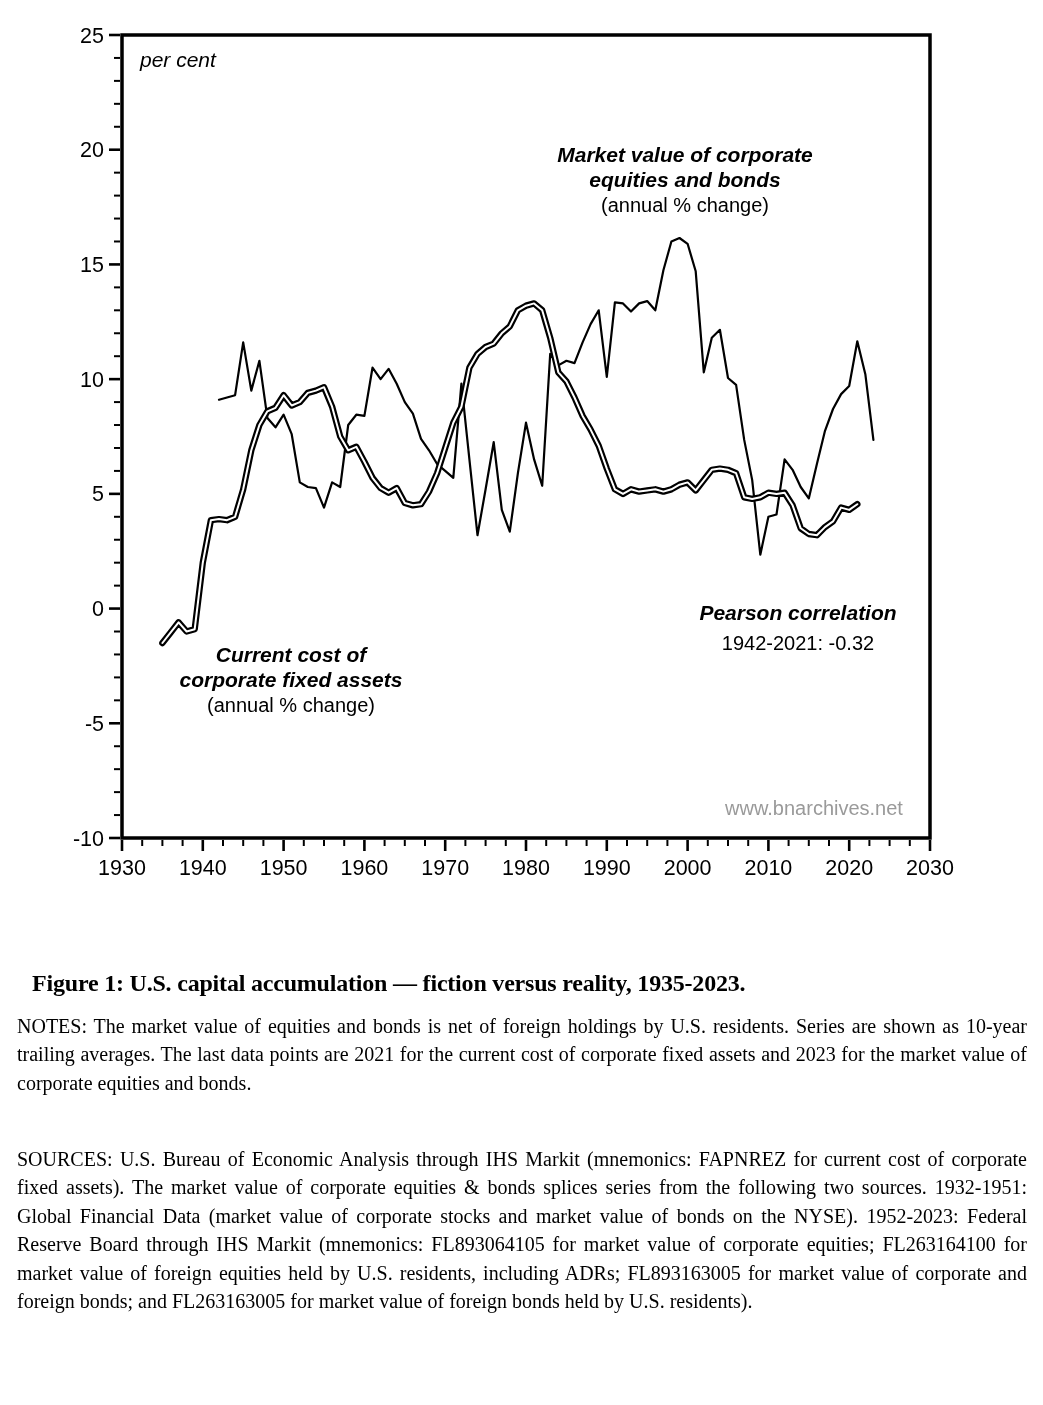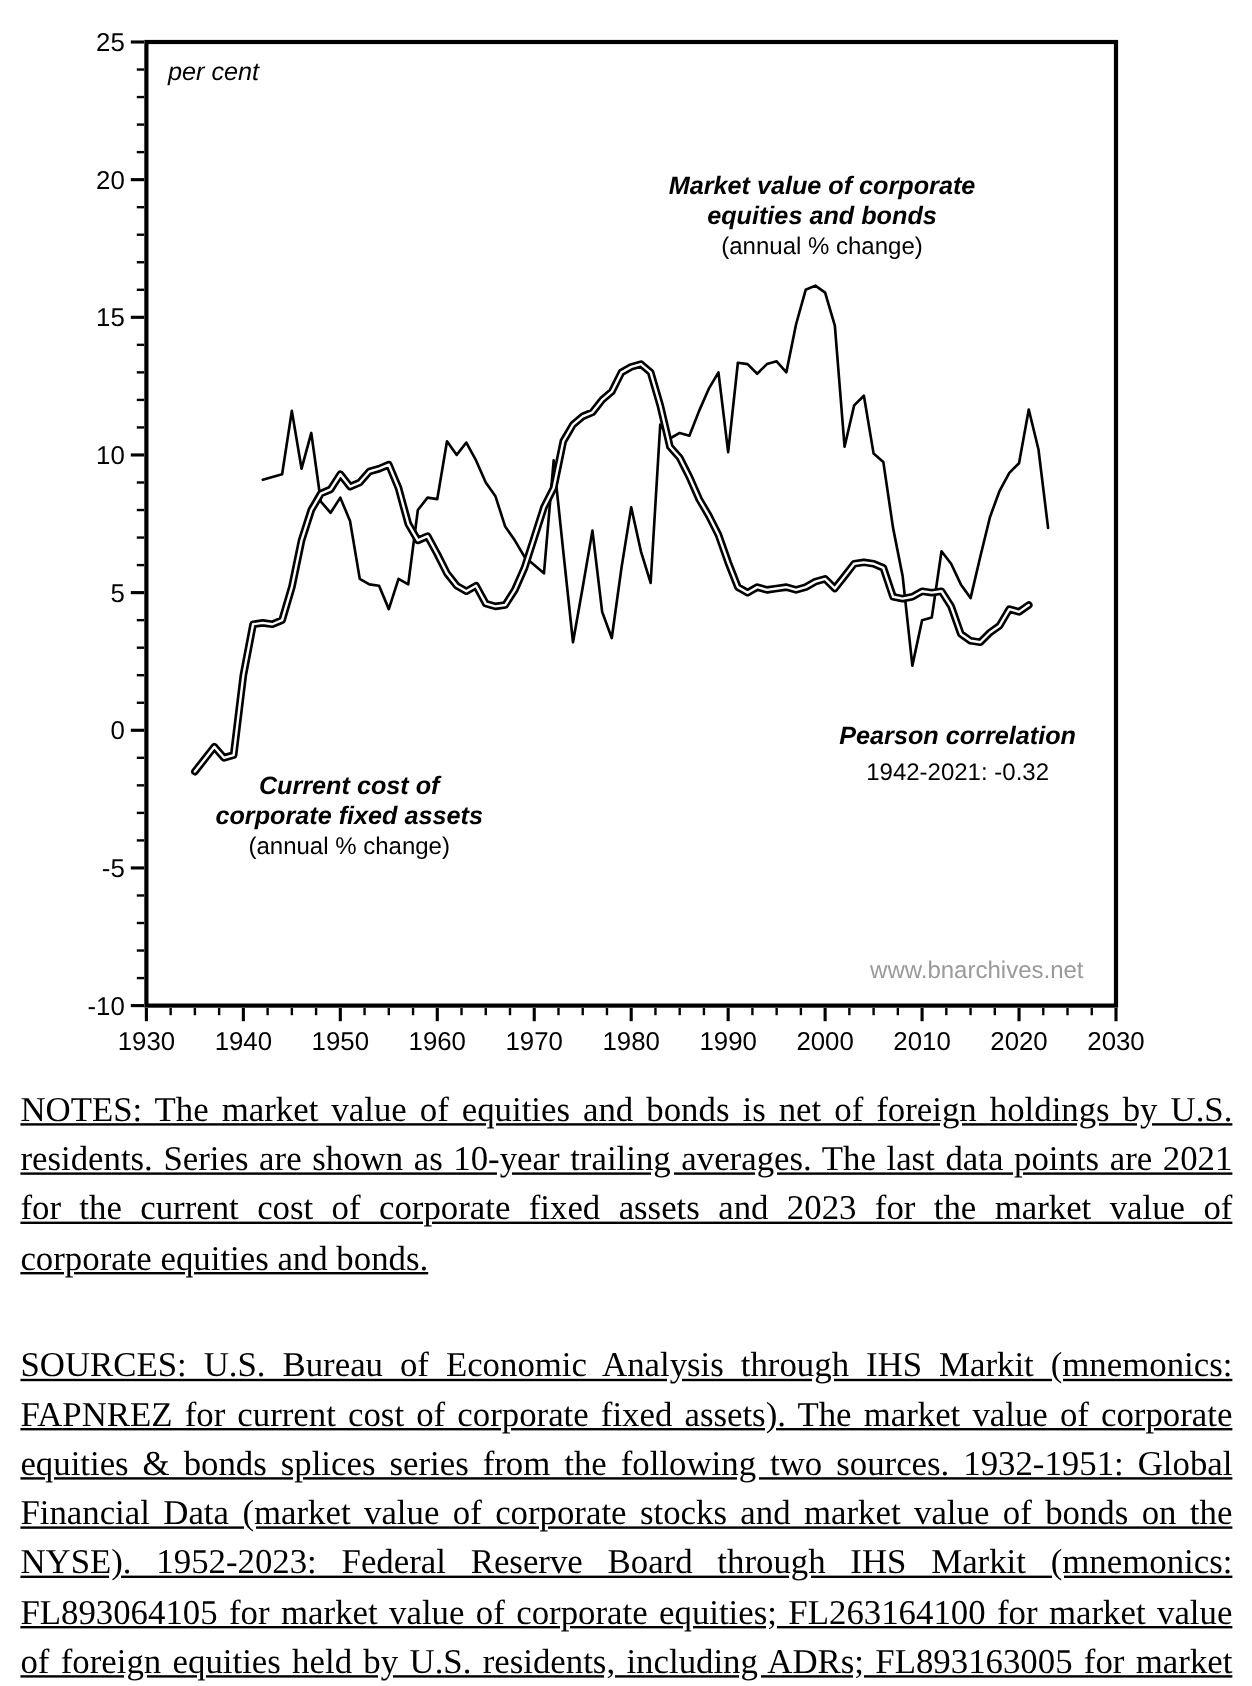--- a/index.html
+++ b/index.html
@@ -23,25 +23,24 @@
     color: #000;
   }
   .fig-title {
     font-size: 24px;
     font-weight: bold;
     margin: 64px 0 14px 15px;
     line-height: 1.2;
     letter-spacing: -0.2px;
   }
   .fig-para {
-    font-size: 29px;
+    font-size: 20px;
     line-height: 1.42;
     text-align: justify;
     margin: 0;
-    text-decoration: underline;
   }
   .fig-sources {
     margin-top: 48px;
   }
 </style>
 </head>
 <body>
 
 <svg id="chart" width="1043" height="905" viewBox="0 0 1043 905" font-family="Liberation Sans, sans-serif">
     <line x1="122" y1="840" x2="122" y2="851" stroke="#000" stroke-width="2.6"></line>
@@ -145,15 +144,16 @@
     <polyline points="162.4,643.0 170.5,632.7 178.6,622.3 186.6,631.5 194.7,629.2 202.8,562.7 210.9,520.2 219.0,519.1 227.0,520.2 235.1,516.8 243.2,489.3 251.3,450.3 259.4,425.0 267.4,411.3 275.5,407.8 283.6,395.2 291.7,405.5 299.8,402.1 307.8,392.9 315.9,390.6 324.0,387.2 332.1,406.7 340.2,436.5 348.2,450.3 356.3,446.8 364.4,461.7 372.5,477.8 380.6,488.1 388.6,492.7 396.7,488.1 404.8,503.0 412.9,505.3 421.0,504.2 429.0,491.6 437.1,473.2 445.2,448.0 453.3,422.7 461.4,406.7 469.4,367.7 477.5,353.9 485.6,347.0 493.7,343.6 501.8,333.3 509.8,326.4 517.9,310.3 526.0,305.7 534.1,303.4 542.2,310.3 550.2,337.8 558.3,372.3 566.4,381.4 574.5,397.5 582.6,415.9 590.6,429.6 598.7,445.7 606.8,468.6 614.9,489.3 623.0,493.9 631.0,489.3 639.1,491.6 647.2,490.4 655.3,489.3 663.4,491.6 671.4,489.3 679.5,484.7 687.6,482.4 695.7,490.4 703.8,480.1 711.8,469.8 719.9,468.6 728.0,469.8 736.1,473.2 744.2,497.3 752.2,498.9 760.3,497.3 768.4,492.7 776.5,493.9 784.6,492.7 792.6,505.3 800.7,528.3 808.8,534.0 816.9,535.2 825.0,527.1 833.0,521.4 841.1,507.6 849.2,509.9 857.3,504.2" fill="none" stroke="#000000" stroke-width="6.4" stroke-linejoin="round" stroke-linecap="round"></polyline>
     <polyline points="162.4,643.0 170.5,632.7 178.6,622.3 186.6,631.5 194.7,629.2 202.8,562.7 210.9,520.2 219.0,519.1 227.0,520.2 235.1,516.8 243.2,489.3 251.3,450.3 259.4,425.0 267.4,411.3 275.5,407.8 283.6,395.2 291.7,405.5 299.8,402.1 307.8,392.9 315.9,390.6 324.0,387.2 332.1,406.7 340.2,436.5 348.2,450.3 356.3,446.8 364.4,461.7 372.5,477.8 380.6,488.1 388.6,492.7 396.7,488.1 404.8,503.0 412.9,505.3 421.0,504.2 429.0,491.6 437.1,473.2 445.2,448.0 453.3,422.7 461.4,406.7 469.4,367.7 477.5,353.9 485.6,347.0 493.7,343.6 501.8,333.3 509.8,326.4 517.9,310.3 526.0,305.7 534.1,303.4 542.2,310.3 550.2,337.8 558.3,372.3 566.4,381.4 574.5,397.5 582.6,415.9 590.6,429.6 598.7,445.7 606.8,468.6 614.9,489.3 623.0,493.9 631.0,489.3 639.1,491.6 647.2,490.4 655.3,489.3 663.4,491.6 671.4,489.3 679.5,484.7 687.6,482.4 695.7,490.4 703.8,480.1 711.8,469.8 719.9,468.6 728.0,469.8 736.1,473.2 744.2,497.3 752.2,498.9 760.3,497.3 768.4,492.7 776.5,493.9 784.6,492.7 792.6,505.3 800.7,528.3 808.8,534.0 816.9,535.2 825.0,527.1 833.0,521.4 841.1,507.6 849.2,509.9 857.3,504.2" fill="none" stroke="#fff" stroke-width="2" stroke-linejoin="round" stroke-linecap="round"></polyline>
     <text x="140" y="67" text-anchor="start" fill="#000"><tspan x="140" dy="0" font-size="21px" font-style="italic">per cent</tspan></text>
     <text x="685" y="162" text-anchor="middle" fill="#000"><tspan x="685" dy="0" font-size="21px" font-weight="bold" font-style="italic">Market value of corporate</tspan><tspan x="685" dy="25" font-size="21px" font-weight="bold" font-style="italic">equities and bonds</tspan><tspan x="685" dy="25" font-size="20px">(annual % change)</tspan></text>
     <text x="291" y="662" text-anchor="middle" fill="#000"><tspan x="291" dy="0" font-size="21px" font-weight="bold" font-style="italic">Current cost of</tspan><tspan x="291" dy="25" font-size="21px" font-weight="bold" font-style="italic">corporate fixed assets</tspan><tspan x="291" dy="25" font-size="20px">(annual % change)</tspan></text>
     <text x="798" y="620" text-anchor="middle" fill="#000"><tspan x="798" dy="0" font-size="21px" font-weight="bold" font-style="italic">Pearson correlation</tspan><tspan x="798" dy="30" font-size="20px">1942-2021: -0.32</tspan></text>
     <text x="814" y="815" text-anchor="middle" fill="#000"><tspan x="814" dy="0" font-size="20px" fill="#9a9a9a">www.bnarchives.net</tspan></text>
   </svg>
 
 <div class="caption">
+  <div class="fig-title">Figure 1: U.S. capital accumulation — fiction versus reality, 1935-2023.</div>
   <p class="fig-para">NOTES: The market value of equities and bonds is net of foreign holdings by U.S. residents. Series are shown as 10-year trailing averages. The last data points are 2021 for the current cost of corporate fixed assets and 2023 for the market value of corporate equities and bonds.</p>
   <p class="fig-para fig-sources">SOURCES: U.S. Bureau of Economic Analysis through IHS Markit (mnemonics: FAPNREZ for current cost of corporate fixed assets). The market value of corporate equities &amp; bonds splices series from the following two sources. 1932-1951: Global Financial Data (market value of corporate stocks and market value of bonds on the NYSE). 1952-2023: Federal Reserve Board through IHS Markit (mnemonics: FL893064105 for market value of corporate equities; FL263164100 for market value of foreign equities held by U.S. residents, including ADRs; FL893163005 for market value of corporate and foreign bonds; and FL263163005 for market value of foreign bonds held by U.S. residents).</p>
 </div>
 
 </body></html>

